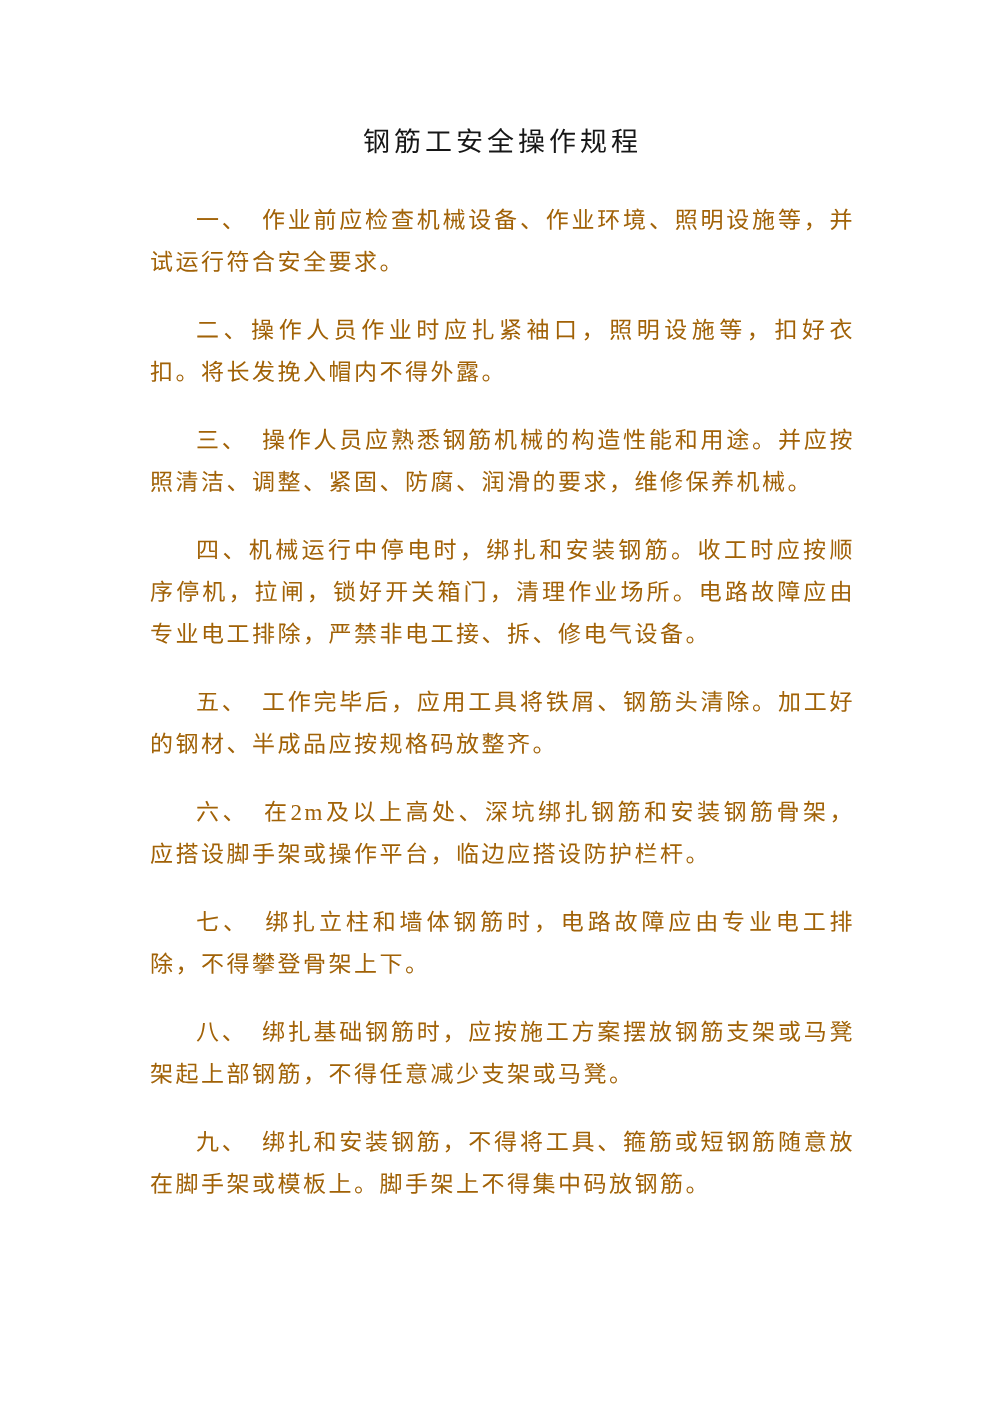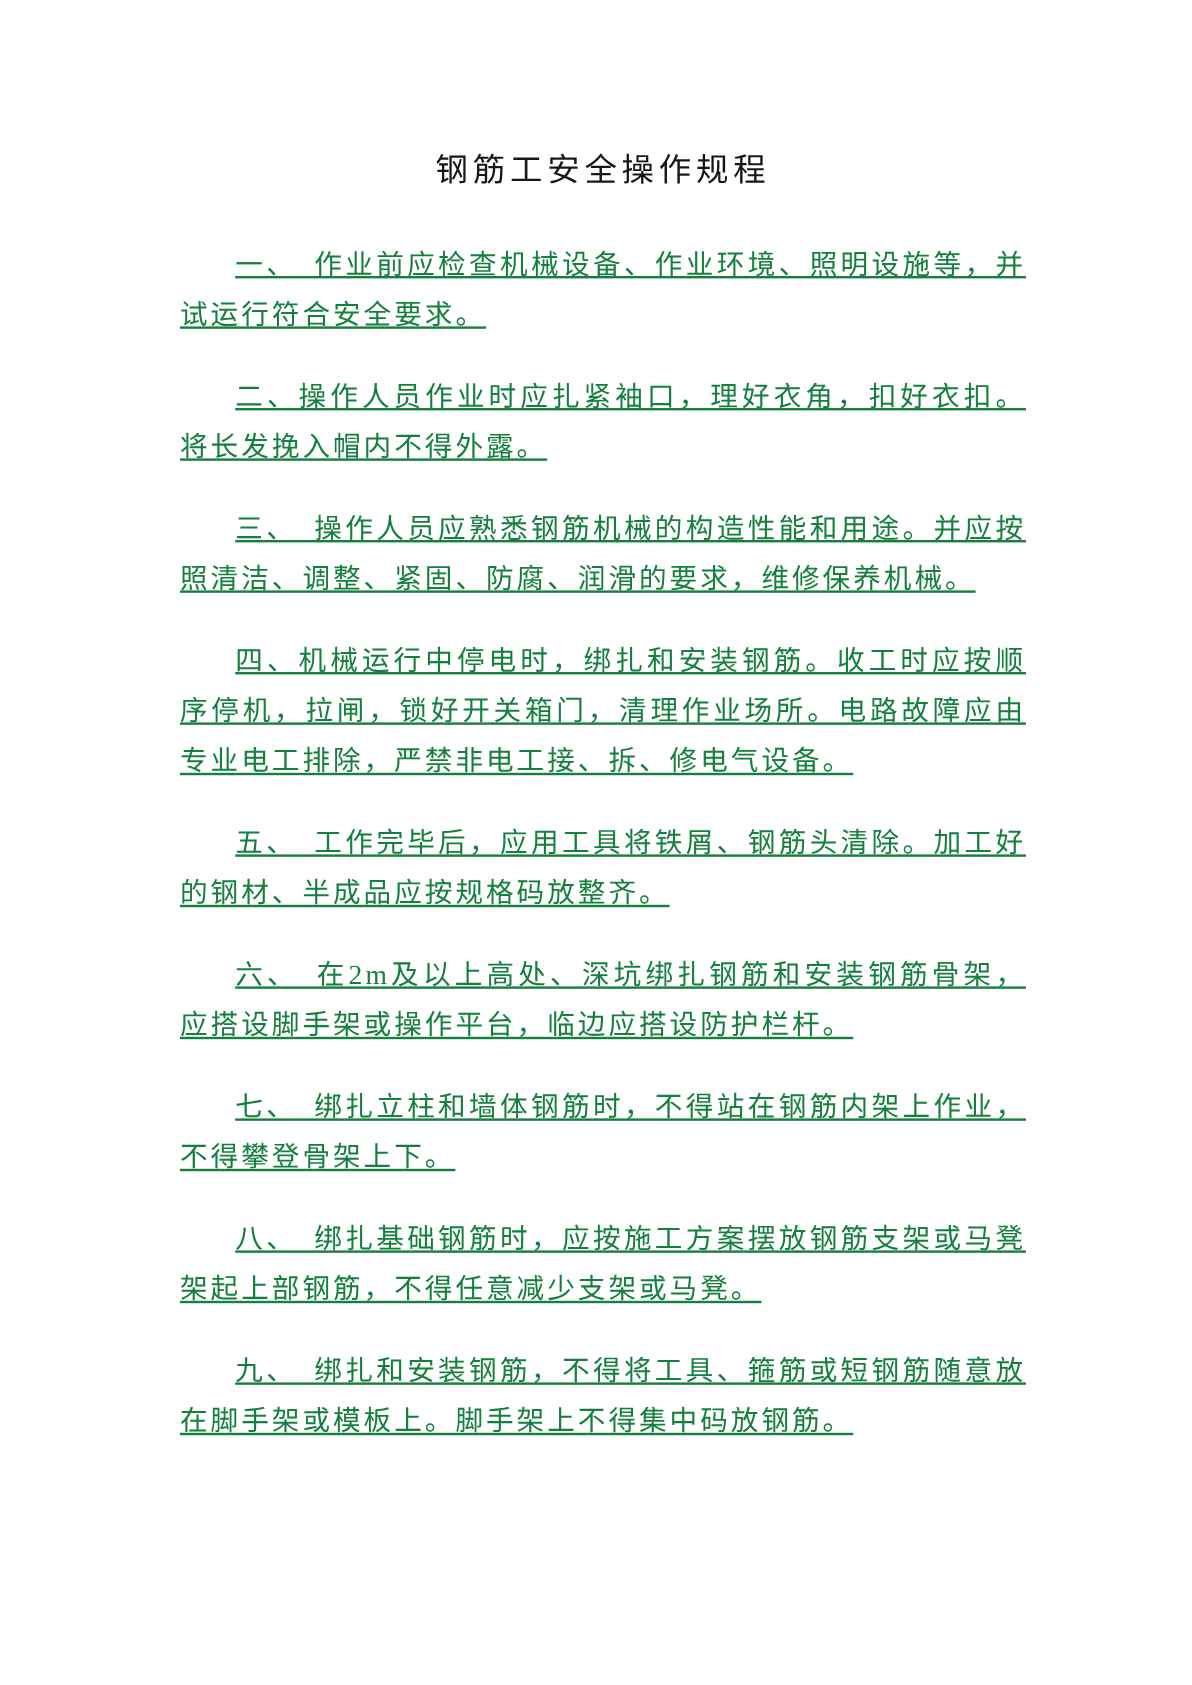--- a/index.html
+++ b/index.html
@@ -28,40 +28,39 @@
     color: #161616;
   }
   .doc-paragraph {
     font-size: 23px;
     line-height: 42px;
     margin: 0 0 26px 0;
     text-indent: 2em;
     text-align: justify;
     letter-spacing: 2.5px;
     word-break: break-all;
-    color: #15803d;
-    text-decoration: underline;
+    color: #a16207;
   }
 </style>
 </head>
 <body>
 
 <div class="page">
   <h1 class="doc-title">钢筋工安全操作规程</h1>
 
   <p class="doc-paragraph">一、　作业前应检查机械设备、作业环境、照明设施等，并试运行符合安全要求。</p>
 
-  <p class="doc-paragraph">二、操作人员作业时应扎紧袖口，理好衣角，扣好衣扣。将长发挽入帽内不得外露。</p>
+  <p class="doc-paragraph">二、操作人员作业时应扎紧袖口，照明设施等，扣好衣扣。将长发挽入帽内不得外露。</p>
 
   <p class="doc-paragraph">三、　操作人员应熟悉钢筋机械的构造性能和用途。并应按照清洁、调整、紧固、防腐、润滑的要求，维修保养机械。</p>
 
   <p class="doc-paragraph">四、机械运行中停电时，绑扎和安装钢筋。收工时应按顺序停机，拉闸，锁好开关箱门，清理作业场所。电路故障应由专业电工排除，严禁非电工接、拆、修电气设备。</p>
 
   <p class="doc-paragraph">五、　工作完毕后，应用工具将铁屑、钢筋头清除。加工好的钢材、半成品应按规格码放整齐。</p>
 
   <p class="doc-paragraph">六、　在2m及以上高处、深坑绑扎钢筋和安装钢筋骨架，应搭设脚手架或操作平台，临边应搭设防护栏杆。</p>
 
-  <p class="doc-paragraph">七、　绑扎立柱和墙体钢筋时，不得站在钢筋内架上作业，不得攀登骨架上下。</p>
+  <p class="doc-paragraph">七、　绑扎立柱和墙体钢筋时，电路故障应由专业电工排除，不得攀登骨架上下。</p>
 
   <p class="doc-paragraph">八、　绑扎基础钢筋时，应按施工方案摆放钢筋支架或马凳架起上部钢筋，不得任意减少支架或马凳。</p>
 
   <p class="doc-paragraph">九、　绑扎和安装钢筋，不得将工具、箍筋或短钢筋随意放在脚手架或模板上。脚手架上不得集中码放钢筋。</p>
 </div>
 
 </body></html>

